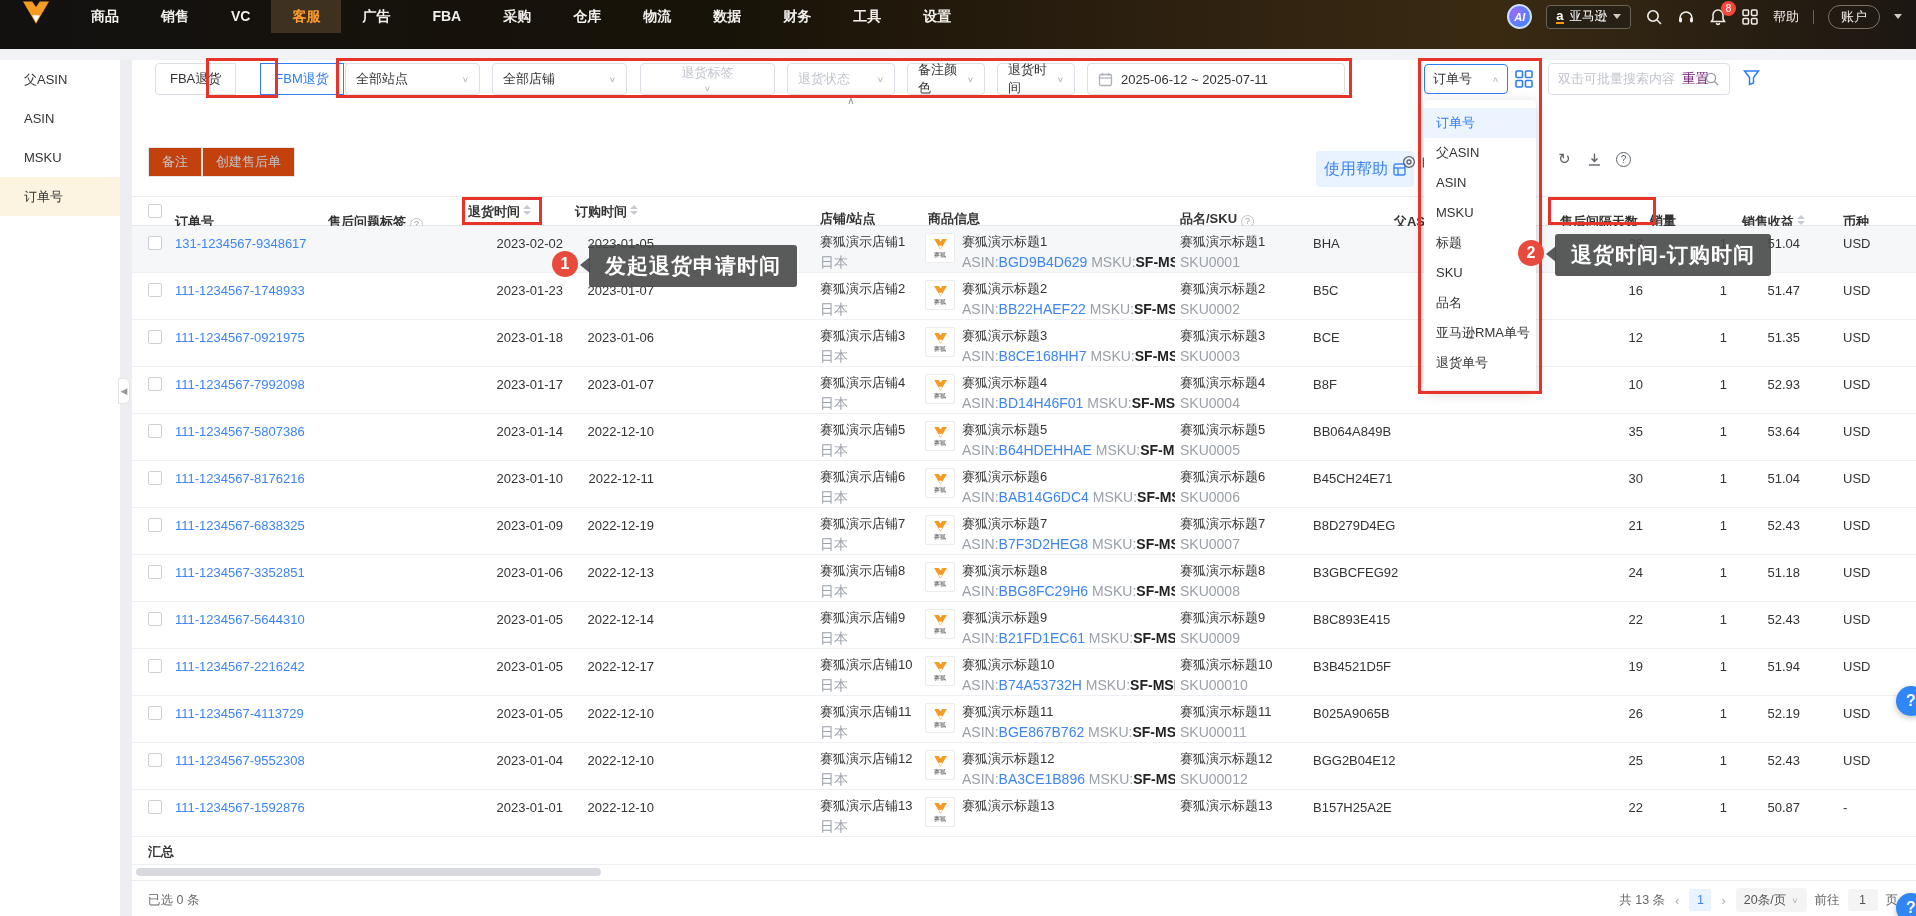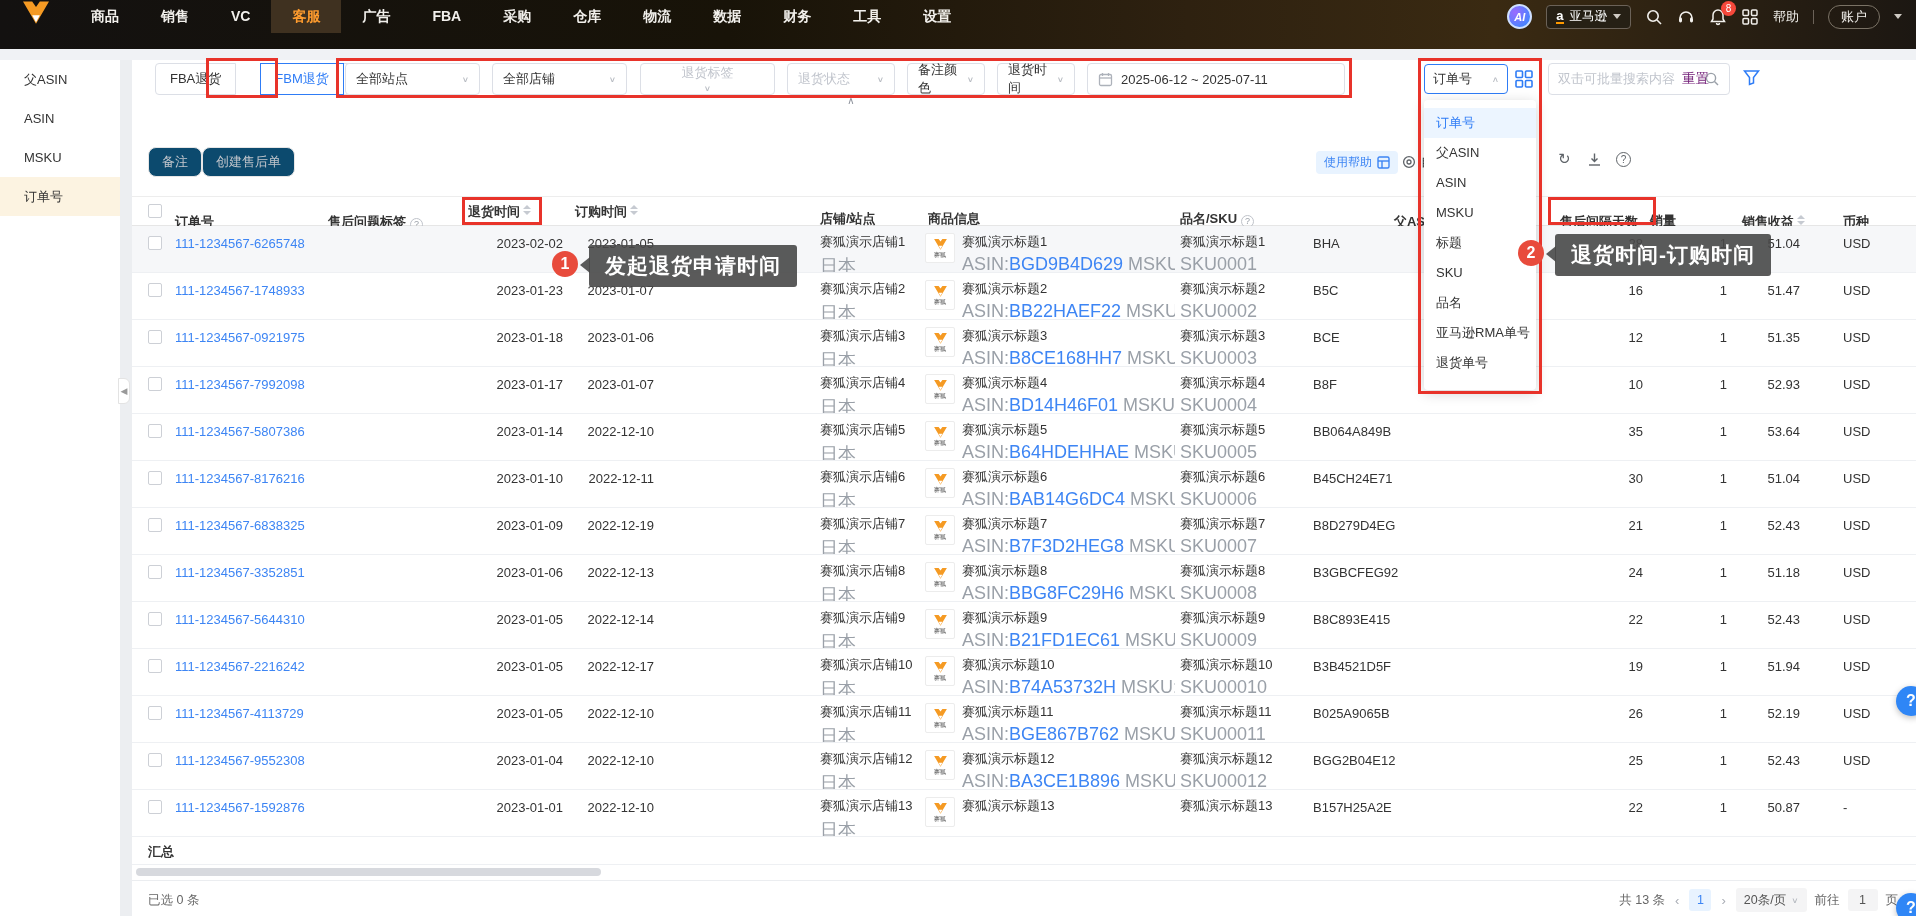--- a/index.html
+++ b/index.html
@@ -66,23 +66,23 @@
   .batch-icon { position:absolute; left:1382px; top:9px; }
   .search-box { position:absolute; left:1416px; top:3px; width:182px; height:32px; border:1px solid #dcdfe6; border-radius:4px; background:#fff;
     display:flex; align-items:center; justify-content:space-between; padding:0 9px; }
   .search-box .ph { color:#c0c4cc; font-size:13px; }
   .funnel { position:absolute; left:1610px; top:8px; }
   .reset-btn { position:absolute; left:1550px; top:10px; color:#701a75; font-size:13.5px; }
   .filter-collapse { position:absolute; left:706px; top:36px; width:26px; height:13px; background:#fff; color:#8a8f99; font-size:10px;
     display:flex; align-items:flex-start; justify-content:center; line-height:10px; }
 
   
-  .btn-dis { position:absolute; top:87px; height:30px; border:1px solid #e6e6e6; border-radius:8px; background:#0c4a6e; color:#c3c6cc; font-size:13px;
+  .btn-dis { position:absolute; top:87px; height:30px; border:1px solid #e6e6e6; border-radius:1px; background:#c2410c; color:#c3c6cc; font-size:13px;
     display:flex; align-items:center; padding:0 13px; }
-  .use-help { position:absolute; left:1184px; top:91px; height:23px; border-radius:4px; background:#e8f3ff; color:#3d85f4; font-size:12px;
+  .use-help { position:absolute; left:1184px; top:91px; height:36px; border-radius:4px; background:#e8f3ff; color:#3d85f4; font-size:16px;
     display:flex; align-items:center; gap:5px; padding:0 8px; }
   .customize { position:absolute; left:1270px; top:93px; display:flex; align-items:center; gap:5px; color:#333; font-size:13px; }
   .tb-ico { position:absolute; top:90px; color:#5f6469; font-size:15px; }
 
   
   .thead { position:absolute; left:0; top:136px; width:1784px; height:30px; border-top:1px solid #ededed; border-bottom:1px solid #e6e6e6; background:#fff; font-weight:bold; }
   .tbody { position:absolute; left:0; top:166px; width:1784px; height:611px; overflow:hidden; }
   .trow { position:relative; width:1784px; height:47px; border-bottom:1px solid #eef0f3; background:#fff; }
   .trow.shaded { background:#f6f7f9; }
   .cell { position:absolute; top:0; height:100%; overflow:hidden; white-space:nowrap; }
@@ -107,21 +107,21 @@
   .h-pn { padding-left:5px; }
   .h-pa { text-align:right; padding-right:7px; }
   .h-days { text-align:right; padding-right:12px; }
   .h-qty { text-align:left; padding-right:3px;font-family:Liberation Mono, monospace; }
   .h-rev { text-align:right; padding-right:0; }
   .h-cur { padding-left:38px; }
   .checkbox { width:14px; height:14px; border:1px solid #cdd0d6; border-radius:2px; background:#fff; margin:10px 0 0 16px; }
   .hd-check { margin-top:7px; }
   .link { color:#3d85f4; }
   .sub { color:#9aa0a8; }
-  .l2 { margin-top:3px; font-size:18px; }
+  .l2 { margin-top:3px; font-size:14px; }
   .sort-ic { display:inline-block; vertical-align:1px; margin-left:3px; line-height:0; }
   .sort-ic i { display:block; width:0; height:0; border-left:4px solid transparent; border-right:4px solid transparent; }
   .sort-ic .up { border-bottom:4px solid #c6cad1; margin-bottom:2px; }
   .sort-ic .dn { border-top:4px solid #c6cad1; }
   .help-ic { display:inline-flex; width:13px; height:13px; border:1px solid #bfc3ca; border-radius:50%; color:#9aa0a8; font-size:9px;
     align-items:center; justify-content:center; font-weight:normal; vertical-align:-1px; margin-left:4px; }
   .thumb { float:left; width:30px; height:30px; border:1px solid #ececec; border-radius:2px; display:flex; flex-direction:column; align-items:center; justify-content:center; margin-right:7px; background:#fff; }
   .thumb .t-cap { font-size:7px; color:#444; line-height:7px; transform:scale(.9); }
   .prod-lines { overflow:hidden; }
   .msku-val { color:#222; font-weight:bold; }
@@ -347,21 +347,21 @@
         <div class="hcell c-pn h-pn"><span>品名/SKU</span><span class="help-ic">?</span></div>
         <div class="hcell c-pa h-pa"><span>父ASIN</span></div>
         <div class="hcell c-days h-days"><span>售后间隔天数</span></div>
         <div class="hcell c-qty h-qty"><span>销量</span></div>
         <div class="hcell c-rev h-rev"><span>销售收益</span><span class="sort-ic"><i class="up"></i><i class="dn"></i></span></div>
         <div class="hcell c-cur h-cur"><span>币种</span></div>
       </div>
     <div class="tbody" id="tbody">
         <div class="trow shaded">
           <div class="cell c-check"><span class="checkbox" style="display: inline-block;"></span></div>
-          <div class="cell c-order"><span class="link">111-1234567-6265748</span></div>
+          <div class="cell c-order"><span class="link">131-1234567-9348617</span></div>
           <div class="cell c-tag"></div>
           <div class="cell c-rt">2023-02-02</div>
           <div class="cell c-ot">2023-01-05</div>
           <div class="cell c-shop">
             <div>赛狐演示店铺1</div>
             <div class="sub l2">日本</div>
           </div>
           <div class="cell c-prod">
             <span class="thumb">
               <svg width="15" height="13" viewBox="0 0 40 34">

